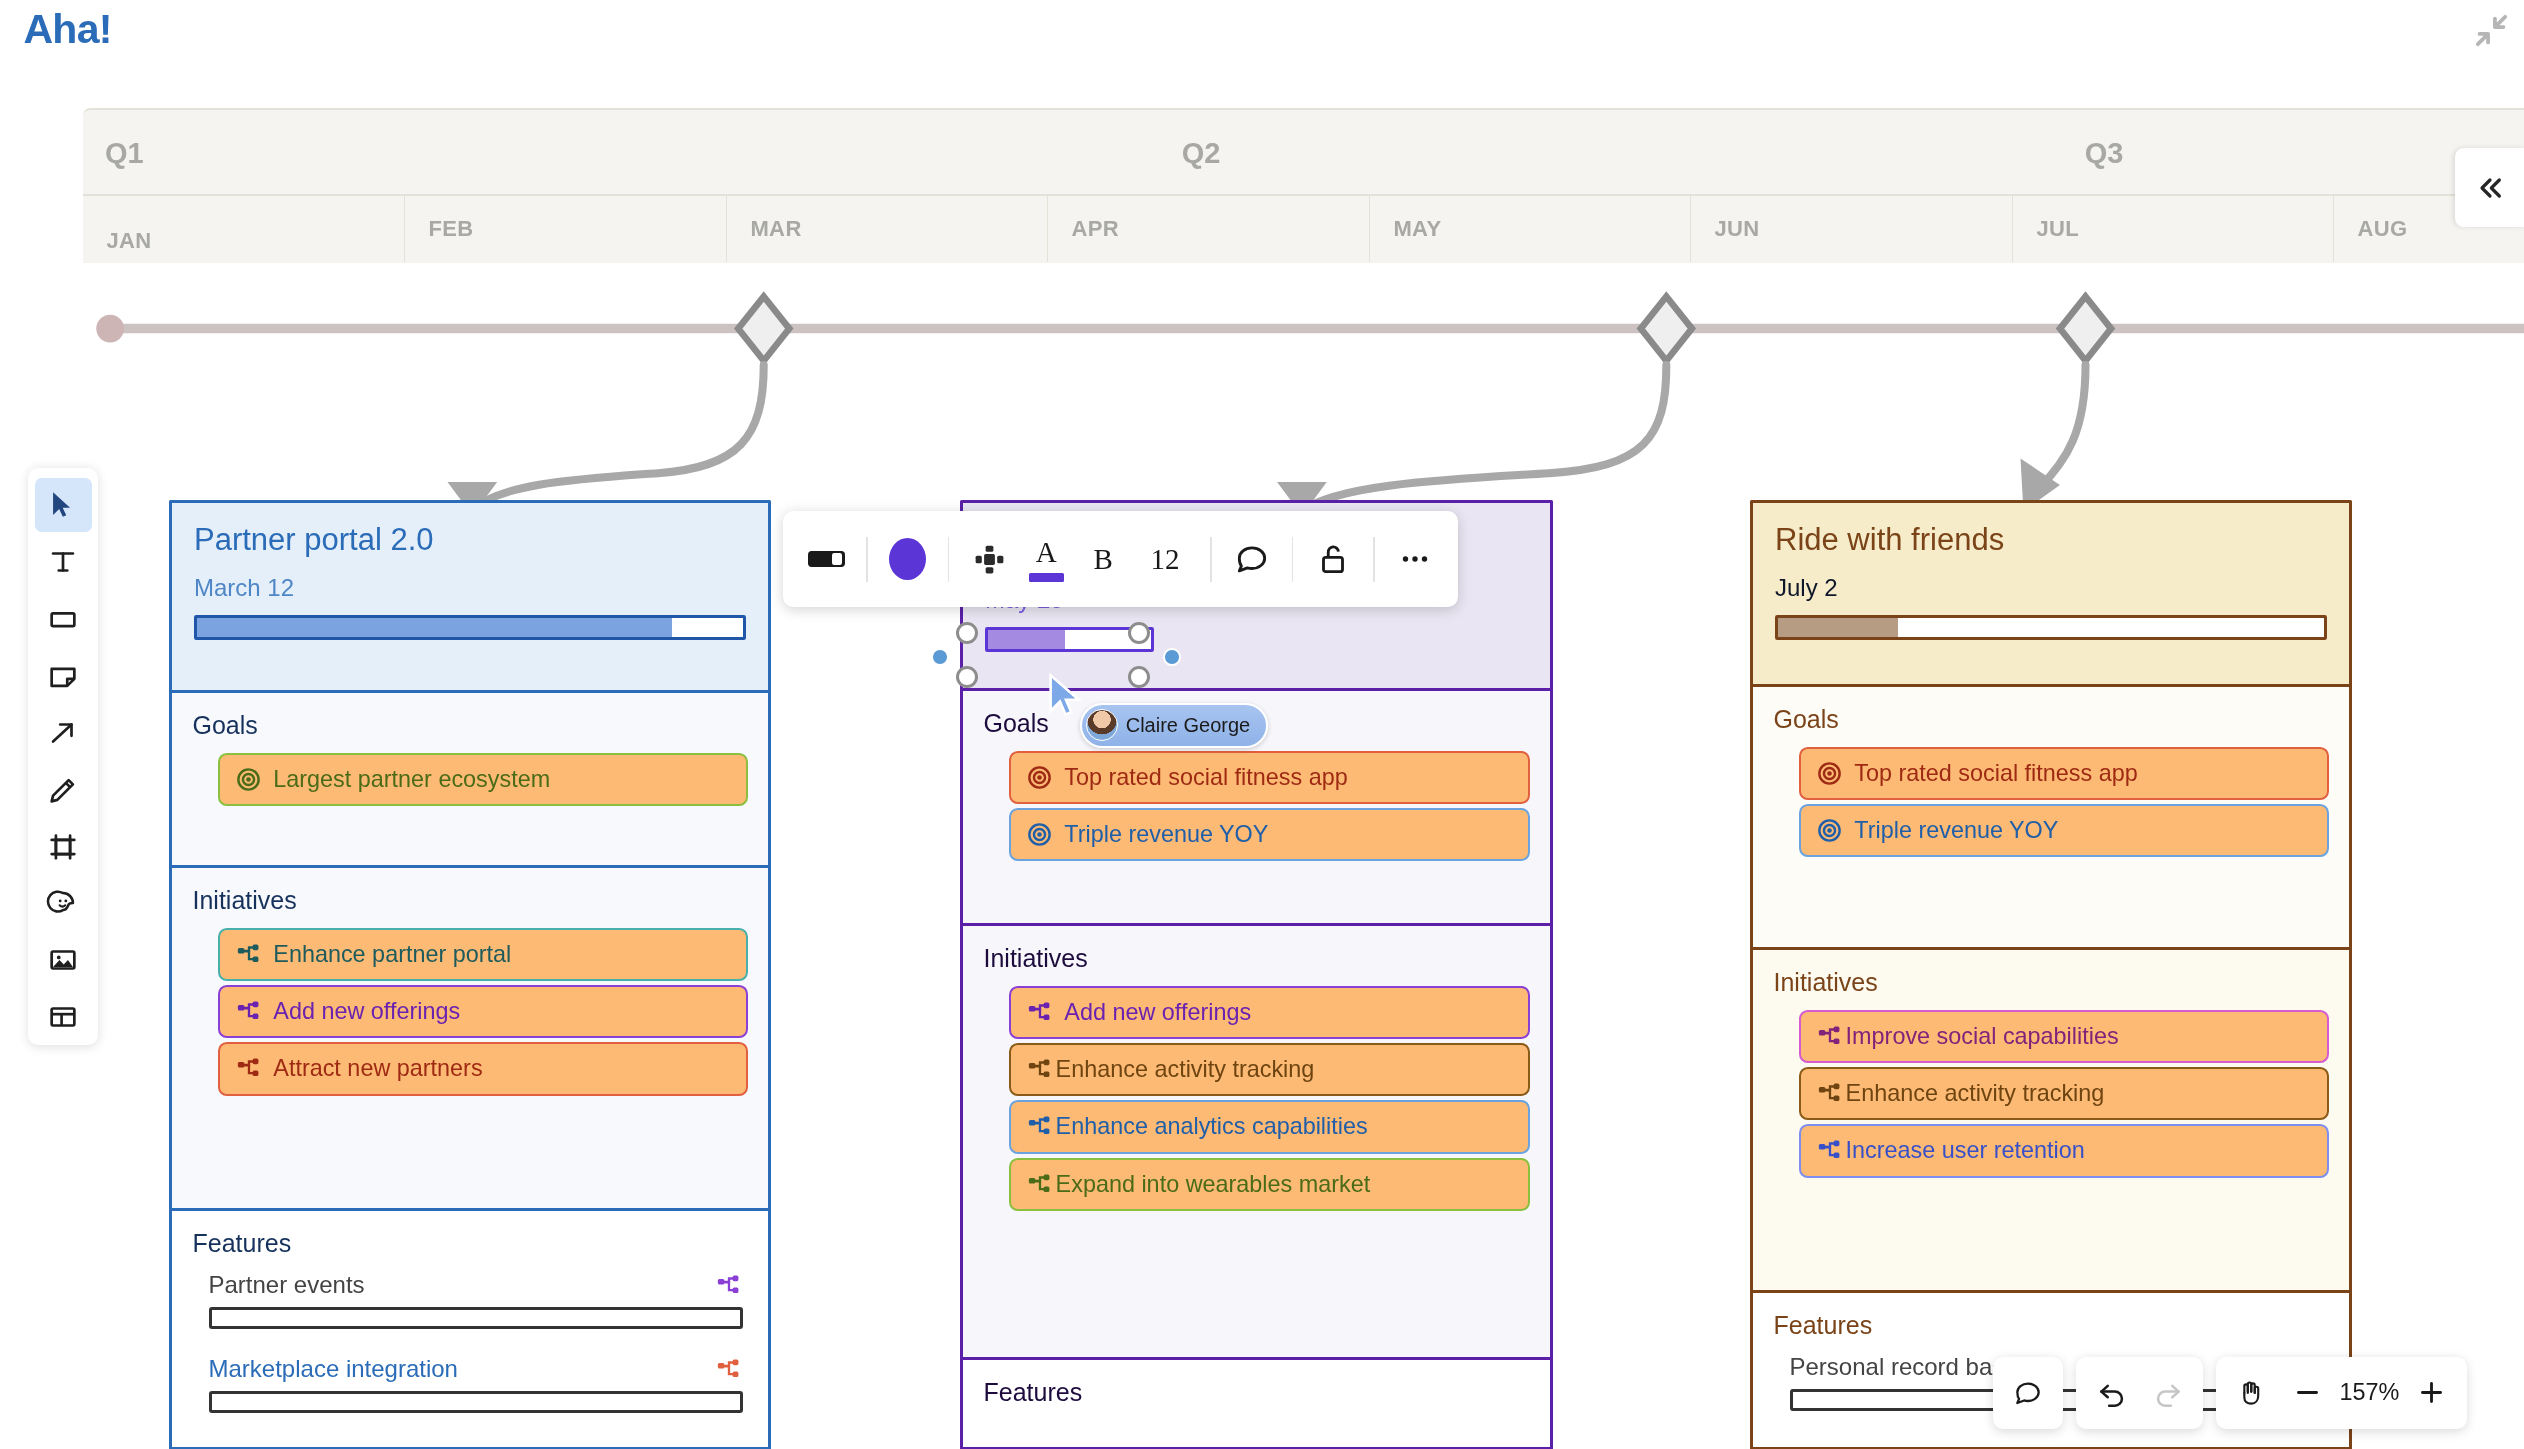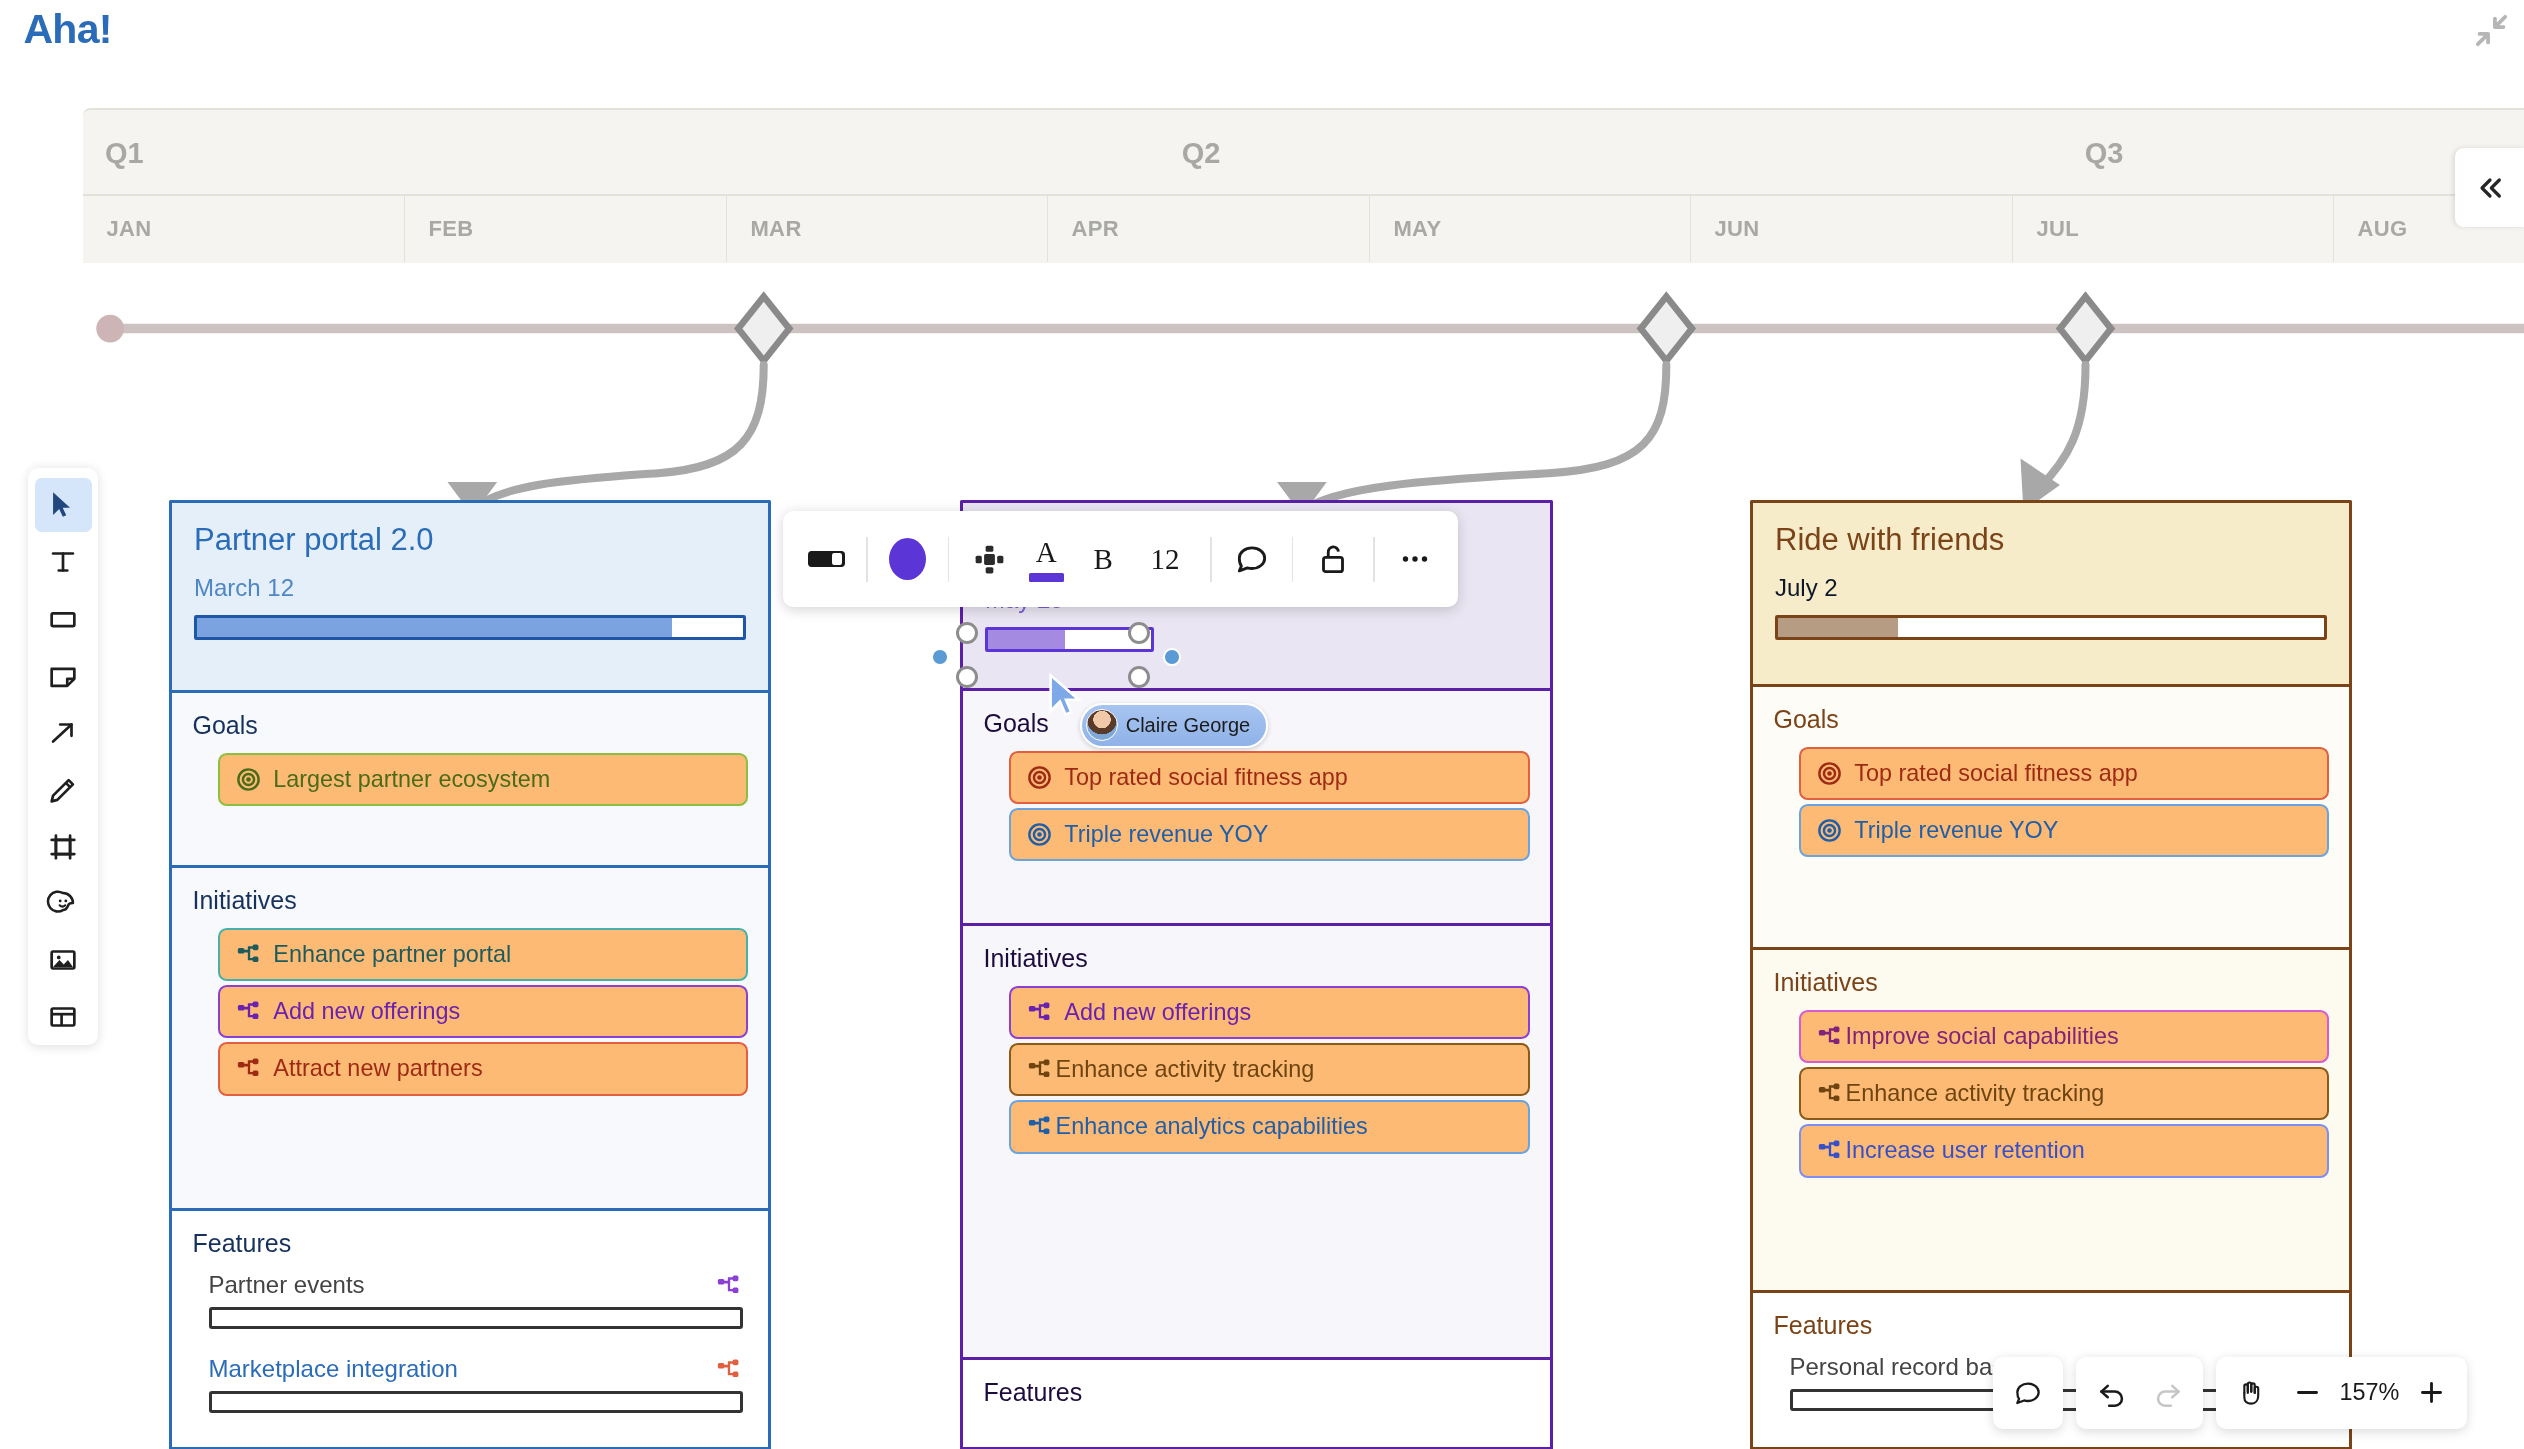--- a/index.html
+++ b/index.html
@@ -44,21 +44,21 @@
   }
   .tl-months { position: relative; height: 66px; }
   .tl-m {
     position: absolute; top: 0; height: 66px;
     display: flex; align-items: center;
     padding-left: 23.4px;
     font-size: 22px; font-weight: 700; color: #a8a8a4;
     letter-spacing: 0.4px;
     border-left: 1.5px solid #e3e2d8;
   }
-  .tl-m.first { border-left: none; }
+  .tl-m.first { border-left: none; margin-top: 12px; }
 
   .collapse-btn {
     position: absolute; right: 0; top: 38px;
     width: 70px; height: 79px;
     background: #ffffff;
     border-radius: 8.8px 0 0 8.8px;
     box-shadow: -1.5px 0 5.8px rgba(0,0,0,0.10);
     display: flex; align-items: center; justify-content: center;
     z-index: 6;
   }
@@ -523,20 +523,34 @@
                 <rect x="15.4" y="3.8" width="4.8" height="4.6" rx="1.3"></rect>
                 <rect x="15.4" y="13.6" width="4.8" height="4.6" rx="1.3"></rect>
               </g>
               <g fill="none" stroke="#1f5ea8" stroke-width="1.9" stroke-linecap="round">
                 <path d="M8.8 9h3.6V6.2h3"></path>
                 <path d="M8.8 9.4h3.6v6.5h3"></path>
               </g>
             </svg>
             <span>Enhance analytics capabilities</span>
           </div>
+          <div class="chip tight" style="border: 2.9px solid rgb(139, 191, 63); color: rgb(74, 107, 23);">
+            <svg viewBox="0 0 24 24" width="29" height="29">
+              <g fill="#4a6b17">
+                <rect x="3.2" y="6.6" width="5.4" height="4.6" rx="1.3"></rect>
+                <rect x="15.4" y="3.8" width="4.8" height="4.6" rx="1.3"></rect>
+                <rect x="15.4" y="13.6" width="4.8" height="4.6" rx="1.3"></rect>
+              </g>
+              <g fill="none" stroke="#4a6b17" stroke-width="1.9" stroke-linecap="round">
+                <path d="M8.8 9h3.6V6.2h3"></path>
+                <path d="M8.8 9.4h3.6v6.5h3"></path>
+              </g>
+            </svg>
+            <span>Expand into wearables market</span>
+          </div>
         </div>
         <div class="sect" style="background: rgb(255, 255, 255); min-height: 88px;">
           <h4 style="color: rgb(29, 11, 61);">Features</h4>
         </div>
       </div>
       <div class="card" style="left: 1750px; top: 500px; width: 602px; border: 3.7px solid rgb(122, 67, 24); background: rgb(253, 250, 240); height: 950px;">
         <div class="card-head" style="background: rgb(246, 236, 201); border-bottom: 3.7px solid rgb(122, 67, 24); height: 184px;">
           <div class="card-title" style="color: rgb(122, 67, 24);">Ride with friends</div>
           <div class="card-date" style="color: #0f172a;">July 2</div>
           <div class="pbar" style="border: 3.7px solid rgb(122, 67, 24);">

